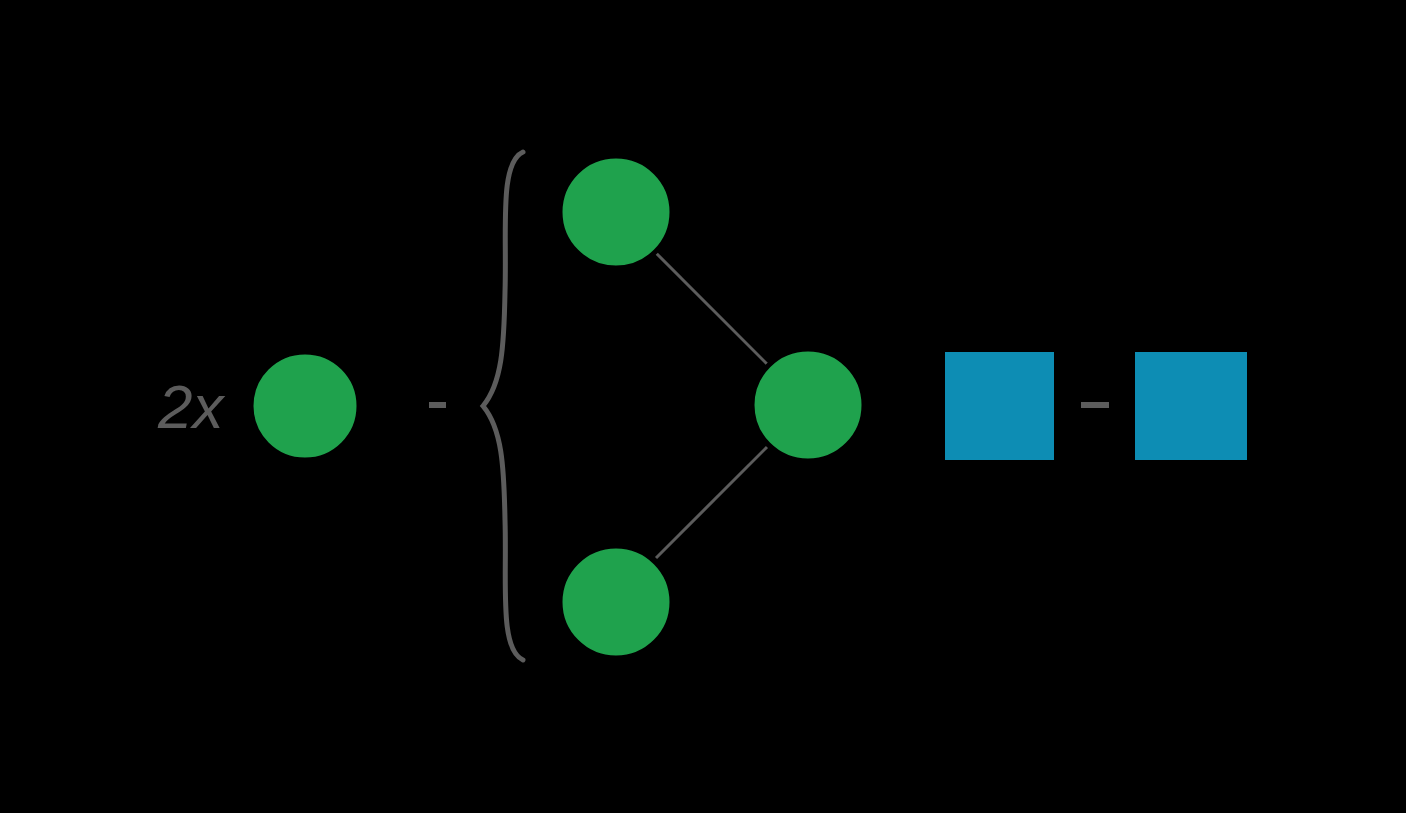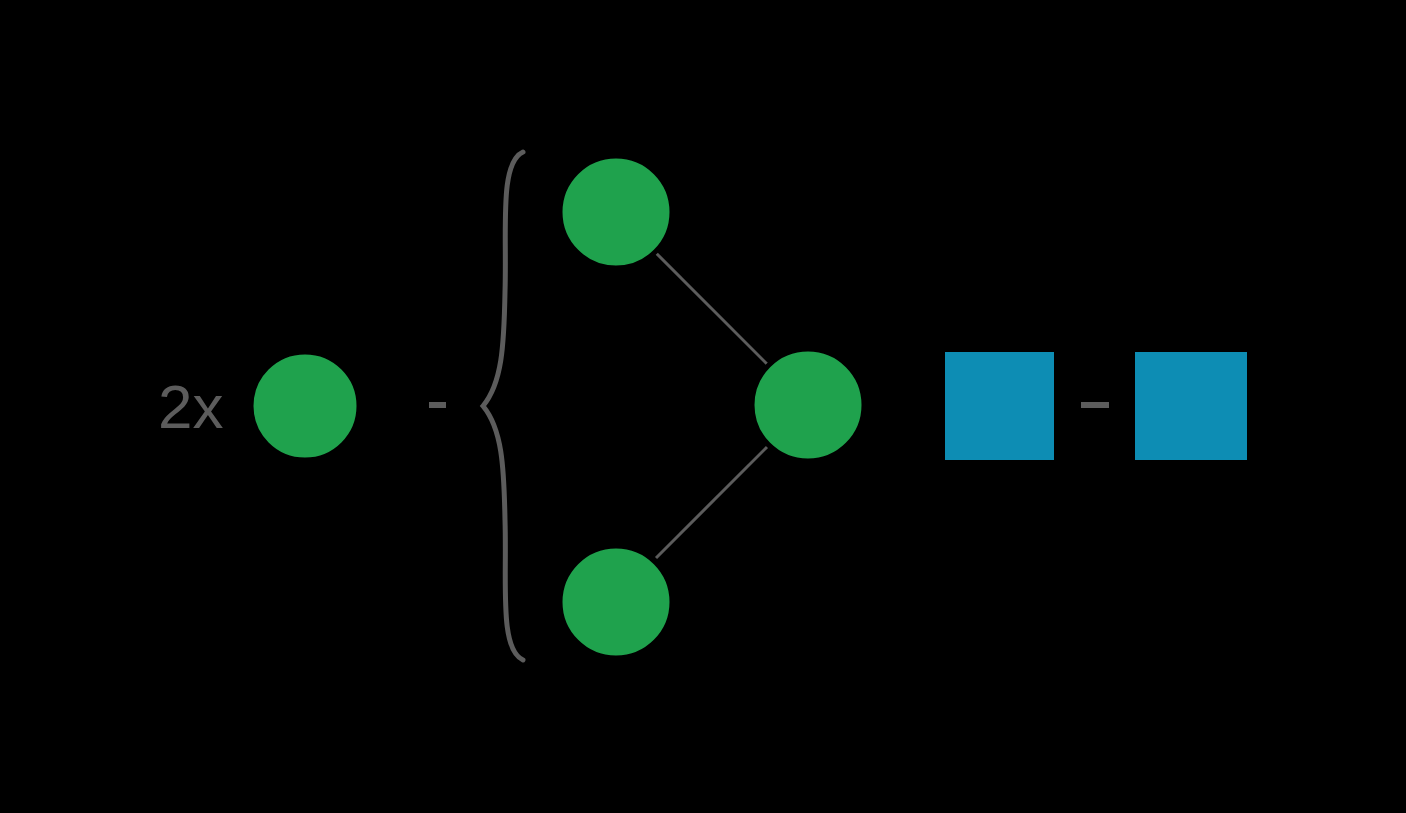--- a/index.html
+++ b/index.html
@@ -9,20 +9,21 @@
     width: 1406px;
     height: 813px;
     overflow: hidden;
   }
   .canvas {
     position: relative;
     width: 1406px;
     height: 813px;
     background: #000000;
     font-family: "Liberation Sans", sans-serif;
+    font-style: italic;
   }
   svg { display: block; }
   .label {
     font-family: "Liberation Sans", sans-serif;
     font-size: 62px;
     font-weight: 400;
   }
   .node {
     stroke: #000000;
     stroke-width: 5;

